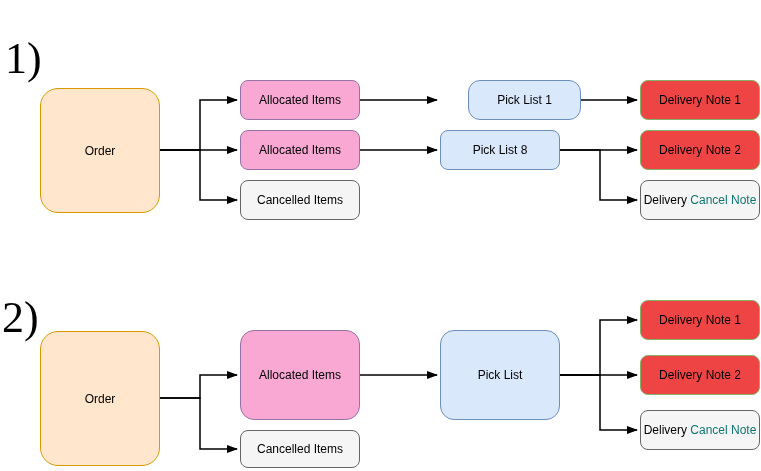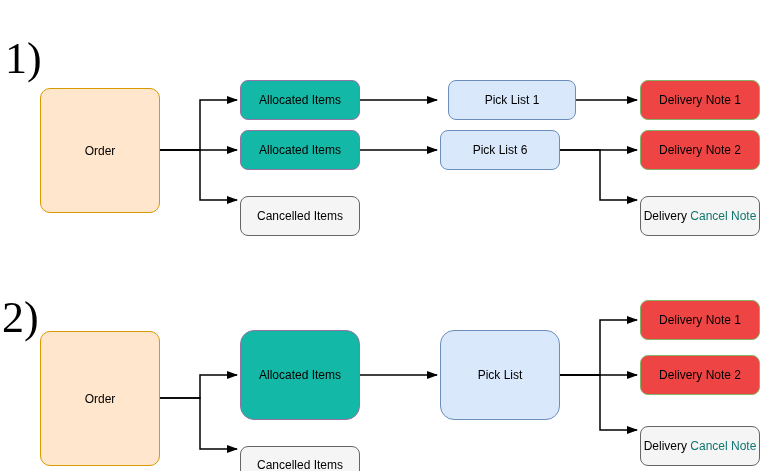--- a/index.html
+++ b/index.html
@@ -13,27 +13,27 @@
   .canvas { position: absolute; left: 0; top: 0; width: 761px; height: 471px; }
   .node {
     position: absolute;
     display: flex; align-items: center; justify-content: center;
     box-sizing: border-box;
     border: 1px solid #000;
     font-size: 12px; color: #000000;
     text-align: center; white-space: nowrap;
   }
   .orange { background: #FFE6CC; border-color: #D79B00; }
-  .purple { background: #14b8a6; border-color: #9673A6; }
+  .purple { background: #f9a8d4; border-color: #9673A6; }
   .blue   { background: #DAE8FC; border-color: #6C8EBF; }
   .green  { background: #ef4444; border-color: #82B366; }
-  .gray   { background: #F5F5F5; border-color: #666666; margin-top: 16px; }
+  .gray   { background: #F5F5F5; border-color: #666666; }
   .r8  { border-radius: 8px; }
   .r14 { border-radius: 14px; }
-  .r18 { border-radius: 10px; }
+  .r18 { border-radius: 18px; }
   .muted { color: #0f766e; }
   .section-label {
     position: absolute;
     font-family: "Liberation Serif", serif;
     font-size: 44px; line-height: 1; color: #000000;
   }
   svg.edges { position: absolute; left: 0; top: 0; }
 </style>
 </head>
 <body>
@@ -78,26 +78,26 @@
     </div>
 
     <div class="node purple r8" style="left:240px; top:130px; width:120px; height:40px;">
       <span>Allocated Items</span>
     </div>
 
     <div class="node gray r8" style="left:240px; top:180px; width:120px; height:40px;">
       <span>Cancelled Items</span>
     </div>
 
-    <div class="node blue r8" style="left:448px; top:80px; width:128px; height:40px;">
+    <div class="node blue r8" style="left:468px; top:80px; width:113px; height:40px;border-radius:12px;">
       <span>Pick List 1</span>
     </div>
 
     <div class="node blue r8" style="left:440px; top:130px; width:120px; height:40px;">
-      <span>Pick List 6</span>
+      <span>Pick List 8</span>
     </div>
 
     <div class="node green r8" style="left:640px; top:80px; width:120px; height:40px;">
       <span>Delivery Note 1</span>
     </div>
 
     <div class="node green r8" style="left:640px; top:130px; width:120px; height:40px;">
       <span>Delivery Note 2</span>
     </div>
 

